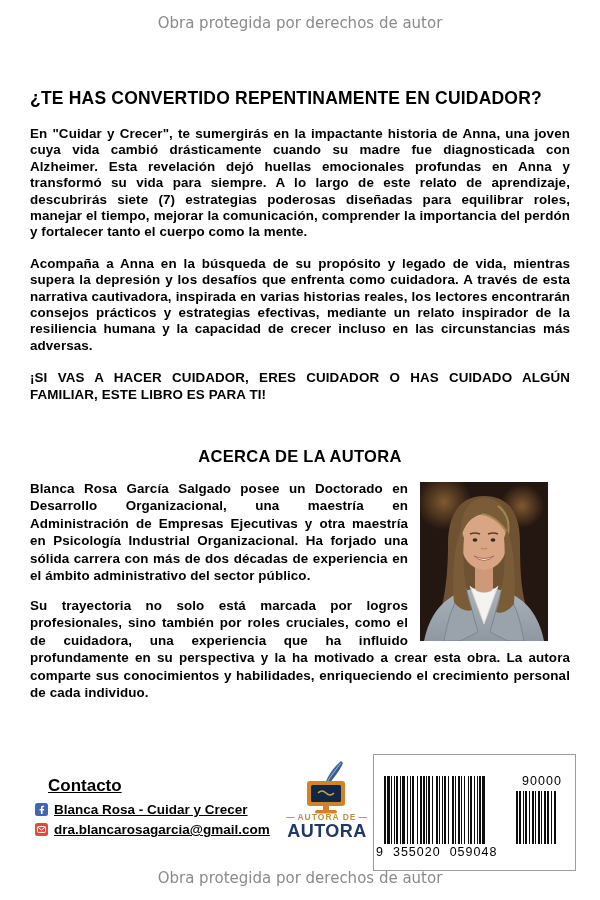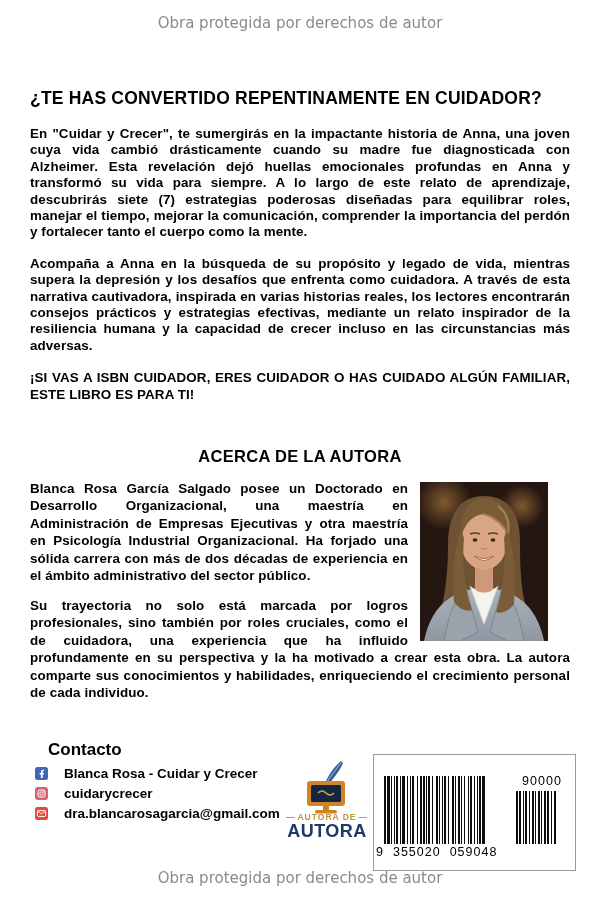--- a/index.html
+++ b/index.html
@@ -12,23 +12,23 @@
   .content{position:absolute;left:30px;right:30px;top:88px;}
   h1.headline{margin:0 0 16px 0;font-size:17.5px;font-weight:800;letter-spacing:.2px;line-height:1.25;}
   p.body{margin:0 0 15px 0;font-size:13.4px;font-weight:700;line-height:16.4px;
          text-align:justify;letter-spacing:.1px;}
   p.callout{margin:16px 0 0 0;}
   h2.about{margin:44px 0 14px 0;text-align:center;font-size:16.5px;font-weight:800;letter-spacing:.3px;}
   .bio{overflow:hidden;}
   .bio p.body{line-height:17.5px;margin-bottom:12px;}
   .photo{float:right;width:128px;height:159px;margin:2px 22px 6px 12px;display:block;}
   
-  .contact{position:absolute;left:35px;top:740px;}
+  .contact{position:absolute;left:35px;top:776px;text-decoration:underline;}
   .contact h3{margin:0 0 6px 13px;font-size:17px;font-weight:800;}
-  .c-row{display:flex;align-items:center;gap:16px;margin-bottom:5px;}
+  .c-row{display:flex;align-items:center;gap:6px;margin-bottom:5px;}
   .c-row .label{font-size:13.5px;font-weight:700;}
   .c-icon{width:13px;height:13px;flex:0 0 13px;}
   .logo{position:absolute;left:275px;top:760px;width:104px;text-align:center;}
   .logo .mark{display:block;margin:0 auto;}
   .logo .line1{font-size:8.5px;font-weight:700;color:#bf9239;letter-spacing:1px;margin-top:-4px;}
   .logo .line1::before,.logo .line1::after{content:"\2014";color:#bf9239;margin:0 2px;}
   .logo .line2{font-size:18px;font-weight:800;color:#1f3864;letter-spacing:.5px;margin-top:-1px;}
   .barcode-box{position:absolute;left:373px;top:754px;width:203px;height:117px;
                background:#fff;border:1px solid #9c9c9c;box-sizing:border-box;z-index:2;}
   .isbn{font-size:11px;font-weight:400;margin:4px 0 3px 16px;letter-spacing:.3px;}
@@ -50,21 +50,21 @@
 
   <div class="watermark wm-top">Obra protegida por derechos de autor</div>
 
   <div class="content">
     <h1 class="headline">¿TE HAS CONVERTIDO REPENTINAMENTE EN CUIDADOR?</h1>
 
     <p class="body">En "Cuidar y Crecer", te sumergirás en la impactante historia de Anna, una joven cuya vida cambió drásticamente cuando su madre fue diagnosticada con Alzheimer. Esta revelación dejó huellas emocionales profundas en Anna y transformó su vida para siempre. A lo largo de este relato de aprendizaje, descubrirás siete (7) estrategias poderosas diseñadas para equilibrar roles, manejar el tiempo, mejorar la comunicación, comprender la importancia del perdón y fortalecer tanto el cuerpo como la mente.</p>
 
     <p class="body">Acompaña a Anna en la búsqueda de su propósito y legado de vida, mientras supera la depresión y los desafíos que enfrenta como cuidadora. A través de esta narrativa cautivadora, inspirada en varias historias reales, los lectores encontrarán consejos prácticos y estrategias efectivas, mediante un relato inspirador de la resiliencia humana y la capacidad de crecer incluso en las circunstancias más adversas.</p>
 
-    <p class="body callout">¡SI VAS A ISBN CUIDADOR, ERES CUIDADOR O HAS CUIDADO ALGÚN FAMILIAR, ESTE LIBRO ES PARA TI!</p>
+    <p class="body callout">¡SI VAS A HACER CUIDADOR, ERES CUIDADOR O HAS CUIDADO ALGÚN FAMILIAR, ESTE LIBRO ES PARA TI!</p>
 
     <h2 class="about">ACERCA DE LA AUTORA</h2>
 
     <div class="bio">
 
       <svg class="photo" viewBox="0 0 128 159" xmlns="http://www.w3.org/2000/svg" preserveAspectRatio="none">
         <defs>
           <radialGradient id="glow1" cx="50%" cy="50%" r="50%">
             <stop offset="0%" stop-color="#8a6134" stop-opacity=".9"></stop>
             <stop offset="100%" stop-color="#8a6134" stop-opacity="0"></stop>
@@ -113,29 +113,20 @@
     <h3>Contacto</h3>
 
     <div class="c-row">
       <svg class="c-icon" viewBox="0 0 13 13">
         <rect width="13" height="13" rx="2.5" fill="#4267b2"></rect>
         <path d="M7.6,11 L7.6,7.4 L8.9,7.4 L9.1,5.9 L7.6,5.9 L7.6,4.9 C7.6,4.4 7.8,4.1 8.4,4.1 L9.1,4.1 L9.1,2.8 C8.9,2.8 8.4,2.7 7.9,2.7 C6.7,2.7 5.9,3.4 5.9,4.7 L5.9,5.9 L4.6,5.9 L4.6,7.4 L5.9,7.4 L5.9,11 Z" fill="#fff"></path>
       </svg>
       <span class="label">Blanca Rosa - Cuidar y Crecer</span>
     </div>
 
-    <div class="c-row">
-      <svg class="c-icon" viewBox="0 0 13 13">
-        <rect width="13" height="13" rx="3" fill="#e05c74"></rect>
-        <rect x="3" y="3" width="7" height="7" rx="2" fill="none" stroke="#fff" stroke-width="1"></rect>
-        <circle cx="6.5" cy="6.5" r="1.7" fill="none" stroke="#fff" stroke-width="1"></circle>
-        <circle cx="9" cy="4" r=".7" fill="#fff"></circle>
-      </svg>
-      <span class="label">cuidarycrecer</span>
-    </div>
 
     <div class="c-row">
       <svg class="c-icon" viewBox="0 0 13 13">
         <rect width="13" height="13" rx="2.5" fill="#dd4b3e"></rect>
         <rect x="2.4" y="3.6" width="8.2" height="5.8" rx="1" fill="none" stroke="#fff" stroke-width="1"></rect>
         <path d="M2.8,4.2 L6.5,7 L10.2,4.2" fill="none" stroke="#fff" stroke-width="1"></path>
       </svg>
       <span class="label">dra.blancarosagarcia@gmail.com</span>
     </div>
   </div>

